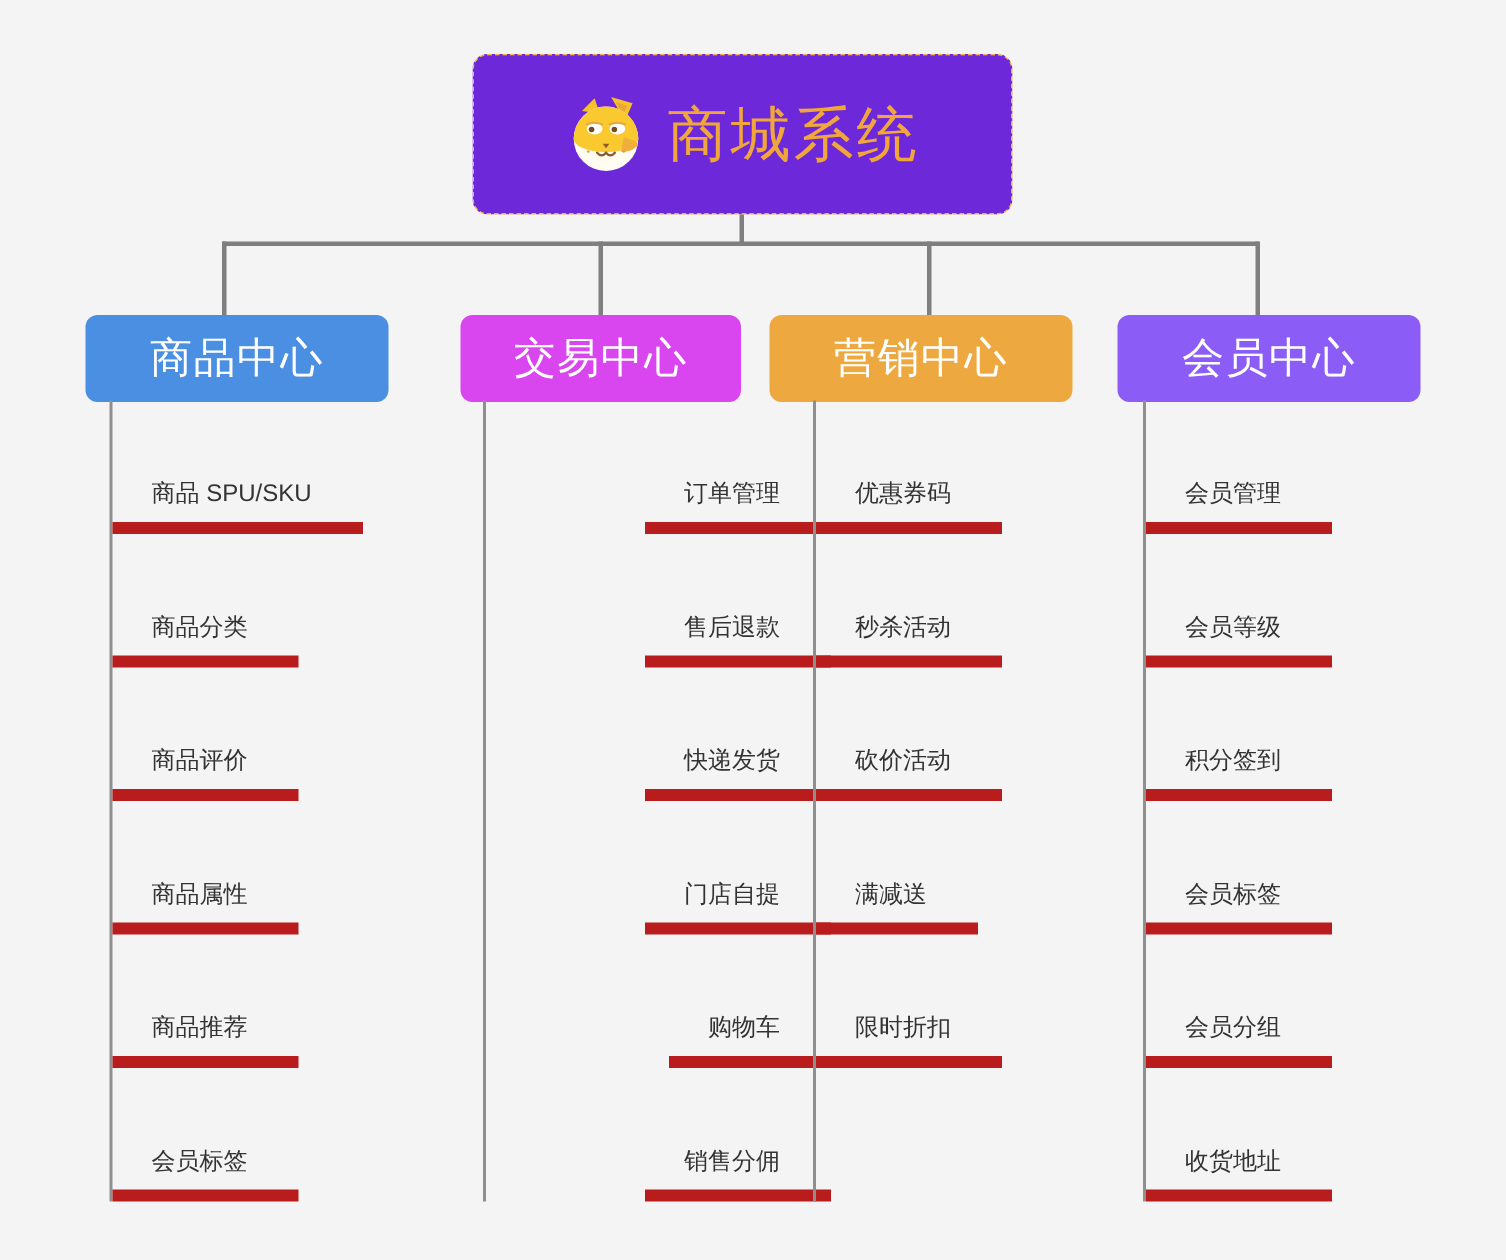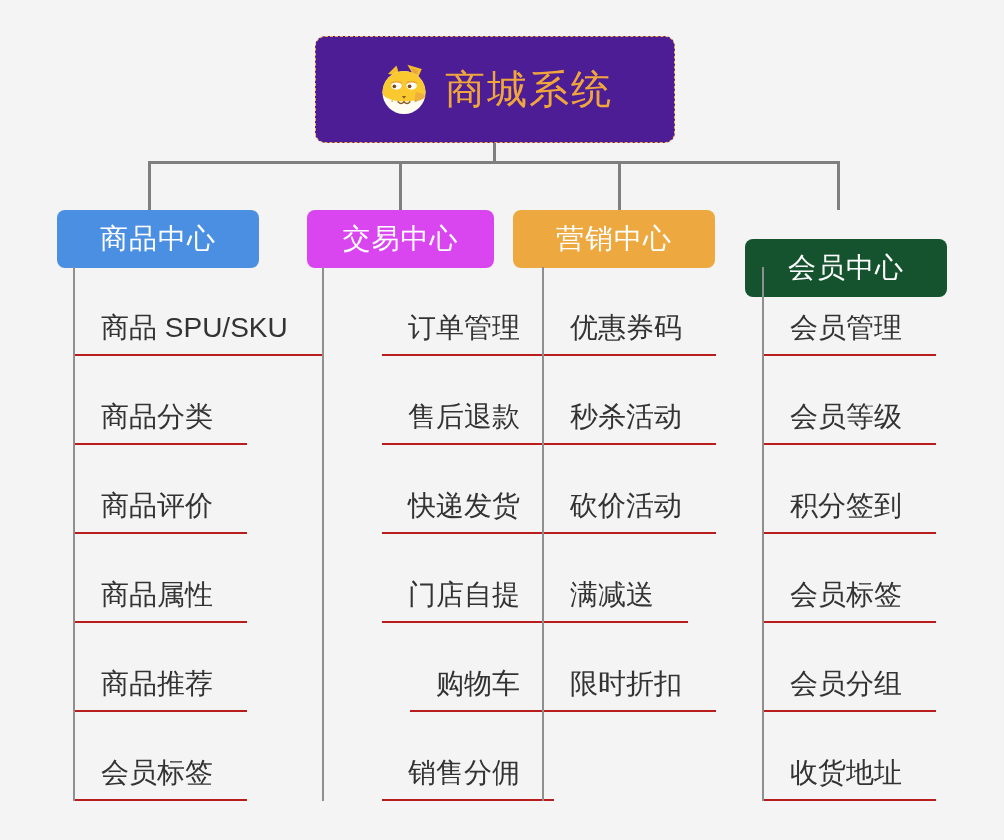--- a/index.html
+++ b/index.html
@@ -7,21 +7,21 @@
     width:1004px;height:840px;
     background:#f4f4f5;
     font-family:"Liberation Sans","DejaVu Sans",sans-serif;
     overflow:hidden;
   }
   .canvas{position:relative;width:1004px;height:840px;}
 
   
   .root-node{
     position:absolute;left:315px;top:36px;width:360px;height:107px;
-    background:#4c1d95;border:1px dashed #f3b14e;border-radius:10px;
+    background:#6d28d9;border:1px dashed #f3b14e;border-radius:10px;
     display:flex;align-items:center;justify-content:center;gap:14px;
     box-sizing:border-box;
   }
   .root-title{
     font-size:40px;color:#f0a63c;letter-spacing:2px;white-space:nowrap;
   }
   .dog{width:54px;height:54px;flex:0 0 auto;}
 
   
   .line{position:absolute;background:#7f7f7f;}
@@ -43,22 +43,22 @@
   .column{
     position:absolute;top:267px;height:534px;width:230px;
     border-left:2px solid #8f8f8f;
     display:flex;flex-direction:column;
   }
   .col0{left:73px;} .col1{left:322px;align-items:flex-end;} .col2{left:542px;} .col3{left:762px;}
   .topic-row{height:89px;display:flex;align-items:flex-end;}
   .topic-node{
     display:inline-block;
     padding:0 34px 9px 26px;
-    border-bottom:2px solid #b91c1c;
-    font-size:28px;color:#333333;white-space:nowrap;
+    border-bottom:8px solid #b91c1c;
+    font-size:16px;color:#333333;white-space:nowrap;
     line-height:1.2;
   }
 </style>
 </head>
 <body>
 
 <div class="canvas">
 
   <div class="root-node">
     <svg class="dog" viewBox="0 0 64 64" aria-hidden="true">
@@ -91,21 +91,21 @@
   <div class="line root-stub"></div>
   <div class="line bus"></div>
   <div class="line drop drop0"></div>
   <div class="line drop drop1"></div>
   <div class="line drop drop2"></div>
   <div class="line drop drop3"></div>
 
   <div class="branch-box bx0" style="background-color: rgb(74, 143, 226);">商品中心</div>
   <div class="branch-box bx1" style="background-color: #d946ef;">交易中心</div>
   <div class="branch-box bx2" style="background-color: rgb(237, 169, 63);">营销中心</div>
-  <div class="branch-box bx3" style="background-color: #14532d; margin-top: 29px;">会员中心</div>
+  <div class="branch-box bx3" style="background-color: #8b5cf6;">会员中心</div>
 
   <div class="column col0">
     <div class="topic-row">
         <div class="topic-node">商品 SPU/SKU</div>
       </div>
     <div class="topic-row">
         <div class="topic-node">商品分类</div>
       </div>
     <div class="topic-row">
         <div class="topic-node">商品评价</div>

